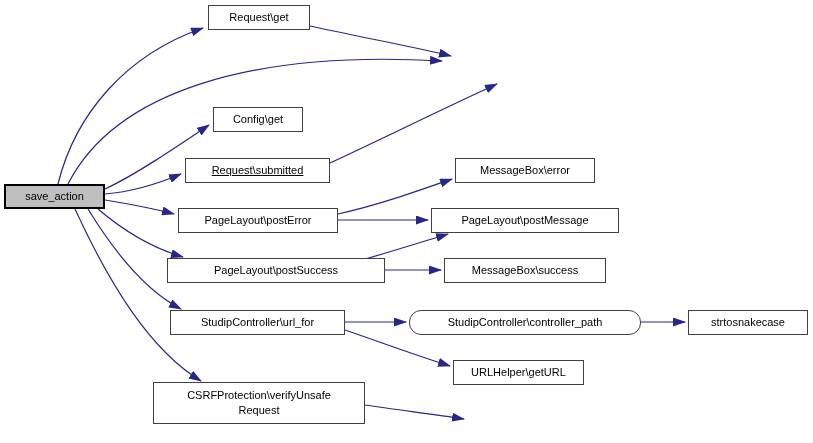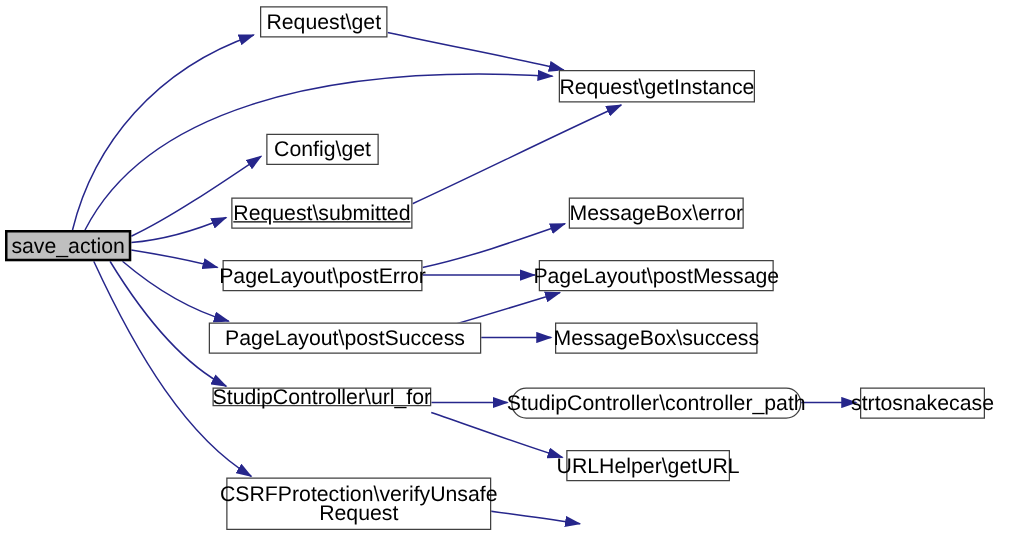--- a/index.html
+++ b/index.html
@@ -21,21 +21,21 @@
   }
   svg.edges{position:absolute;left:0;top:0;width:813px;height:443px;}
   .edge{stroke:var(--edge-color);stroke-width:1.2;fill:none;}
   .arrowhead{fill:var(--edge-color);}
   .node{
     position:absolute;
     box-sizing:border-box;
     background:var(--node-fill);
     border:1px solid var(--node-border);
     color:var(--text-color);
-    font-size:17px;
+    font-size:11px;
     line-height:15px;
     display:flex;
     flex-direction:column;
     align-items:center;
     justify-content:center;
     white-space:nowrap;
     cursor:pointer;
   }
   .node.root{
     background:var(--root-fill);
@@ -72,43 +72,42 @@
     <path class="edge" d="M 345,322 L 406,322" marker-end="url(#arrow)"></path>
     <path class="edge" d="M 345,330 C 380,342 415,355 450,366" marker-end="url(#arrow)"></path>
     <path class="edge" d="M 641,322 L 685,322" marker-end="url(#arrow)"></path>
     <path class="edge" d="M 365,405 C 398,410 432,414 464,419" marker-end="url(#arrow)"></path>
   </svg>
 
   <div class="node root" style="left:4px;top:184px;width:101px;height:25px;">save_action</div>
 
   <div class="node" style="left:208px;top:5px;width:102px;height:25px;">Request\get</div>
 
-  <div class="node" style="left:447px;top:56px;width:157px;height:26px;">Request\getInstance</div>
 
   <div class="node" style="left:213px;top:107px;width:90px;height:25px;">Config\get</div>
 
   <div class="node" style="left:185px;top:158px;width:145px;height:25px;text-decoration:underline;">Request\submitted</div>
 
   <div class="node" style="left:455px;top:158px;width:140px;height:25px;">MessageBox\error</div>
 
   <div class="node" style="left:178px;top:208px;width:160px;height:25px;">PageLayout\postError</div>
 
   <div class="node" style="left:431px;top:208px;width:188px;height:25px;">PageLayout\postMessage</div>
 
   <div class="node" style="left:167px;top:258px;width:218px;height:25px;">PageLayout\postSuccess</div>
 
   <div class="node" style="left:444px;top:258px;width:162px;height:25px;">MessageBox\success</div>
 
-  <div class="node" style="left:170px;top:310px;width:175px;height:15px;">StudipController\url_for</div>
+  <div class="node" style="left:170px;top:310px;width:175px;height:25px;">StudipController\url_for</div>
 
   <div class="node" style="left:409px;top:310px;width:232px;height:25px;border-radius:12px;">StudipController\controller_path</div>
 
-  <div class="node" style="left:688px;top:310px;width:100px;height:25px;">strtosnakecase</div>
+  <div class="node" style="left:688px;top:310px;width:120px;height:25px;">strtosnakecase</div>
 
   <div class="node" style="left:453px;top:360px;width:131px;height:25px;">URLHelper\getURL</div>
 
-  <div class="node" style="left:153px;top:382px;width:212px;height:42px;margin-left:28px;">
+  <div class="node" style="left:153px;top:382px;width:212px;height:42px;">
     <span>CSRFProtection\verifyUnsafe</span>
     <span>Request</span>
   </div>
 
 
 </div>
 
 </body></html>

